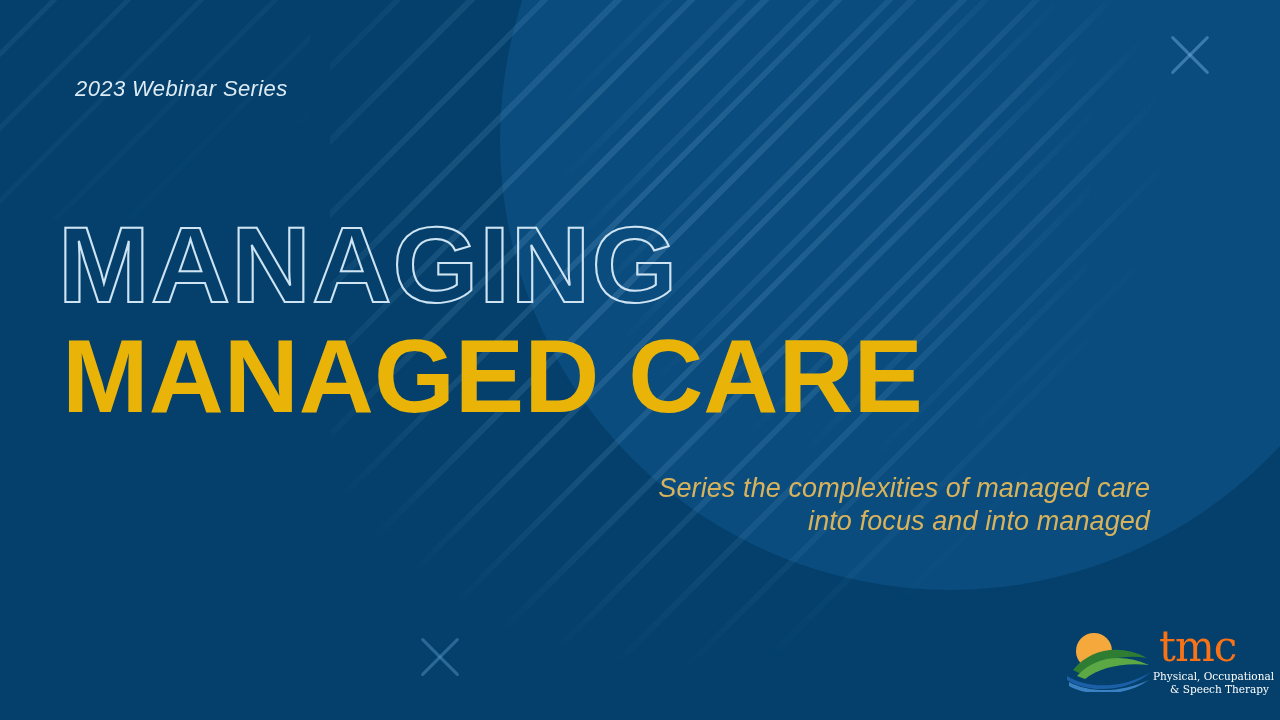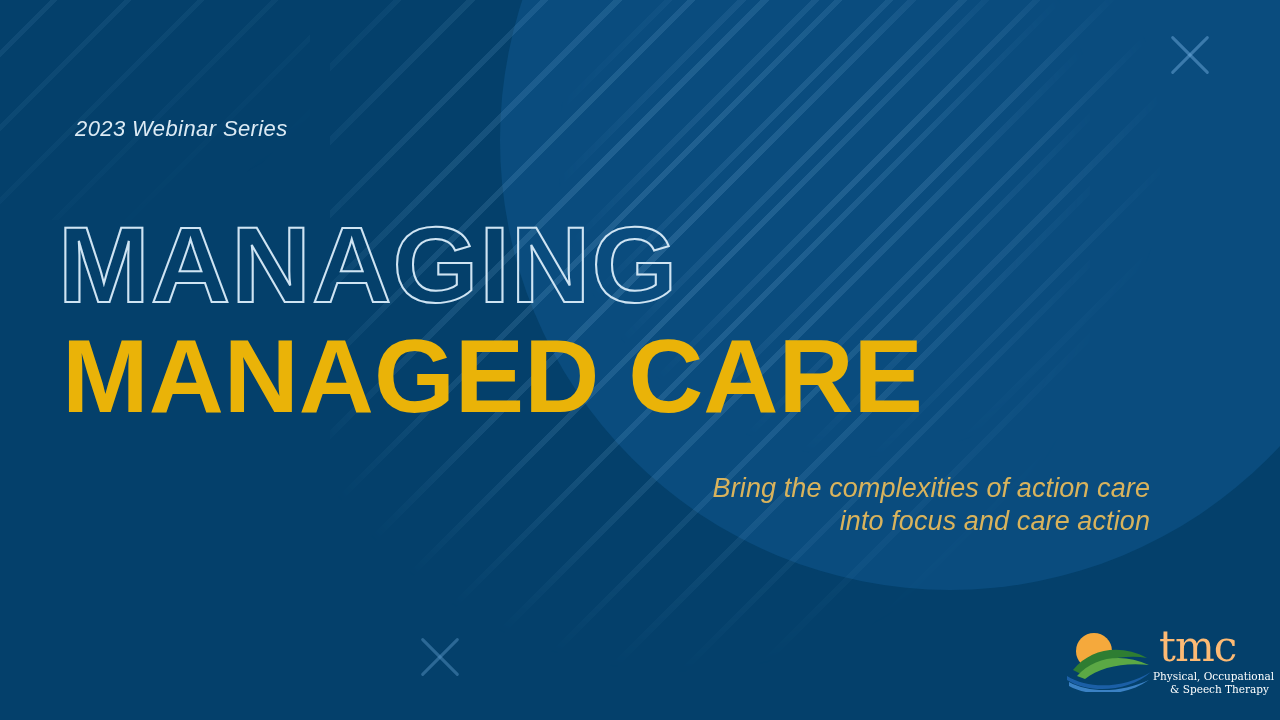--- a/index.html
+++ b/index.html
@@ -117,21 +117,20 @@
 
   #eyebrow {
     position: absolute;
     left: 75px;
     top: 76px;
     font-size: 22px;
     font-style: italic;
     letter-spacing: 0.4px;
     color: #DCEAF4;
     white-space: nowrap;
-    margin-top: 40px;
   }
 
   #title-block {
     position: absolute;
     left: 58px;
     top: 212px;
     width: 1080px;
   }
   #title-outline {
     font-size: 108px;
@@ -179,21 +178,21 @@
     top: 626px;
     width: 200px;
     height: 72px;
   }
   #logo-mark { position: absolute; left: 0; top: 2px; width: 92px; height: 64px; }
   #logo-text { position: absolute; left: 96px; top: 0px; width: 110px; }
   #wordmark {
     font-family: "DejaVu Serif", "Liberation Serif", serif;
     font-size: 42px;
     line-height: 1;
-    color: #fdba74;
+    color: #f97316;
     letter-spacing: -1px;
     font-weight: 400;
   }
   #tagline {
     font-family: "DejaVu Serif", "Liberation Serif", serif;
     font-size: 10.5px;
     line-height: 1.22;
     color: #FFFFFF;
     text-align: right;
     margin-top: 2px;
@@ -219,22 +218,22 @@
   <div id="content">
 
     <div id="eyebrow">2023 Webinar Series</div>
 
     <div id="title-block">
       <div id="title-outline">MANAGING</div>
       <div id="title-solid">MANAGED CARE</div>
     </div>
 
     <div id="subtitle">
-      <span class="sub-line">Bring the complexities of action care</span>
-      <span class="sub-line">into focus and care action</span>
+      <span class="sub-line">Series the complexities of managed care</span>
+      <span class="sub-line">into focus and into managed</span>
     </div>
 
     <div id="logo">
       <svg id="logo-mark" viewBox="0 0 92 64">
 
         <circle cx="31" cy="23" r="18" fill="#F5A93C"></circle>
 
         <path d="M10 42 C 28 20, 58 16, 84 30 C 62 26, 34 32, 18 46 Z" fill="#2E7D32"></path>
         <path d="M14 48 C 32 28, 60 25, 86 37 C 62 34, 36 39, 22 51 Z" fill="#5BA845"></path>
 

